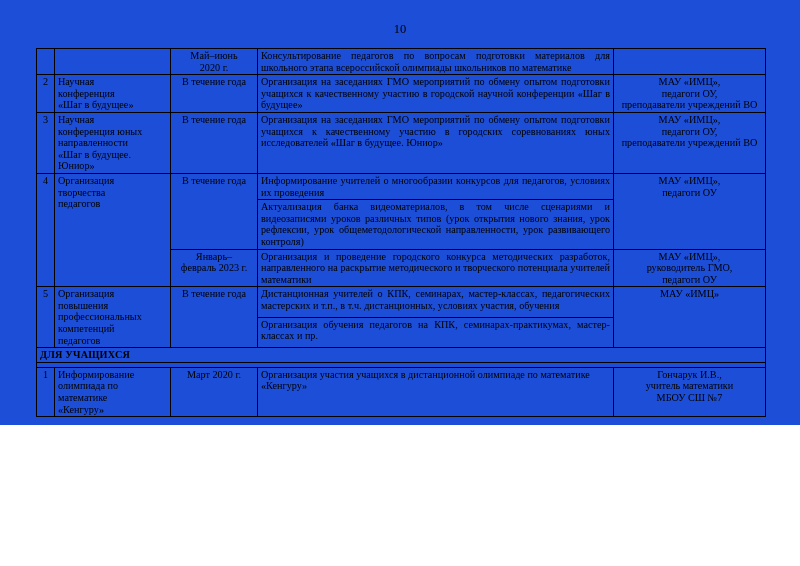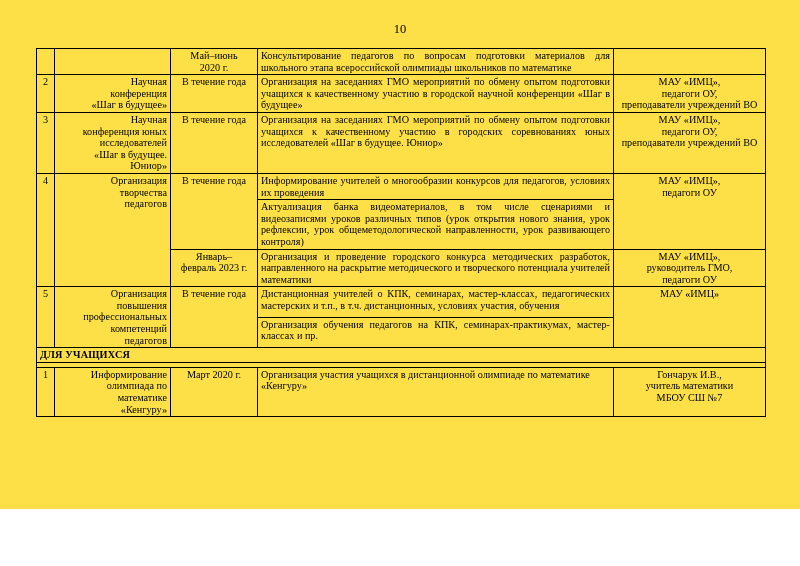--- a/index.html
+++ b/index.html
@@ -10,22 +10,22 @@
   body {
     width: 800px;
     height: 566px;
     font-family: "Liberation Serif", "DejaVu Serif", serif;
     color: #000000;
     overflow: hidden;
   }
   .page {
     position: relative;
     width: 800px;
-    height: 509px;
-    background: #fde047;
+    height: 425px;
+    background: #1d4ed8;
     box-sizing: border-box;
   }
   .page-number {
     position: absolute;
     top: 22px;
     left: 0;
     width: 800px;
     text-align: center;
     font-size: 12.5px;
     line-height: 14px;
@@ -57,21 +57,21 @@
   col.c-date  { width: 87px; }
   col.c-act   { width: 356px; }
   col.c-resp  { width: 152px; }
 
   .num {
     text-align: center;
     vertical-align: middle;
     font-size: 10.4px;
   }
   .name {
-    text-align: right;
+    text-align: left;
     vertical-align: middle;
   }
   .date {
     text-align: center;
     vertical-align: top;
   }
   .date-mid {
     text-align: center;
     vertical-align: middle;
   }
@@ -154,21 +154,21 @@
             <p class="line">педагоги ОУ,</p>
             <p class="line">преподаватели учреждений ВО</p>
           </td>
         </tr>
 
         <tr>
           <td class="num">3</td>
           <td class="name">
             <p class="line">Научная</p>
             <p class="line">конференция юных</p>
-            <p class="line">исследователей</p>
+            <p class="line">направленности</p>
             <p class="line">«Шаг в будущее.</p>
             <p class="line">Юниор»</p>
           </td>
           <td class="date">В течение года</td>
           <td class="act">Организация на заседаниях ГМО мероприятий по обмену опытом подготовки учащихся к качественному участию в городских соревнованиях юных исследователей «Шаг в будущее. Юниор»</td>
           <td class="resp-top">
             <p class="line">МАУ «ИМЦ»,</p>
             <p class="line">педагоги ОУ,</p>
             <p class="line">преподаватели учреждений ВО</p>
           </td>

